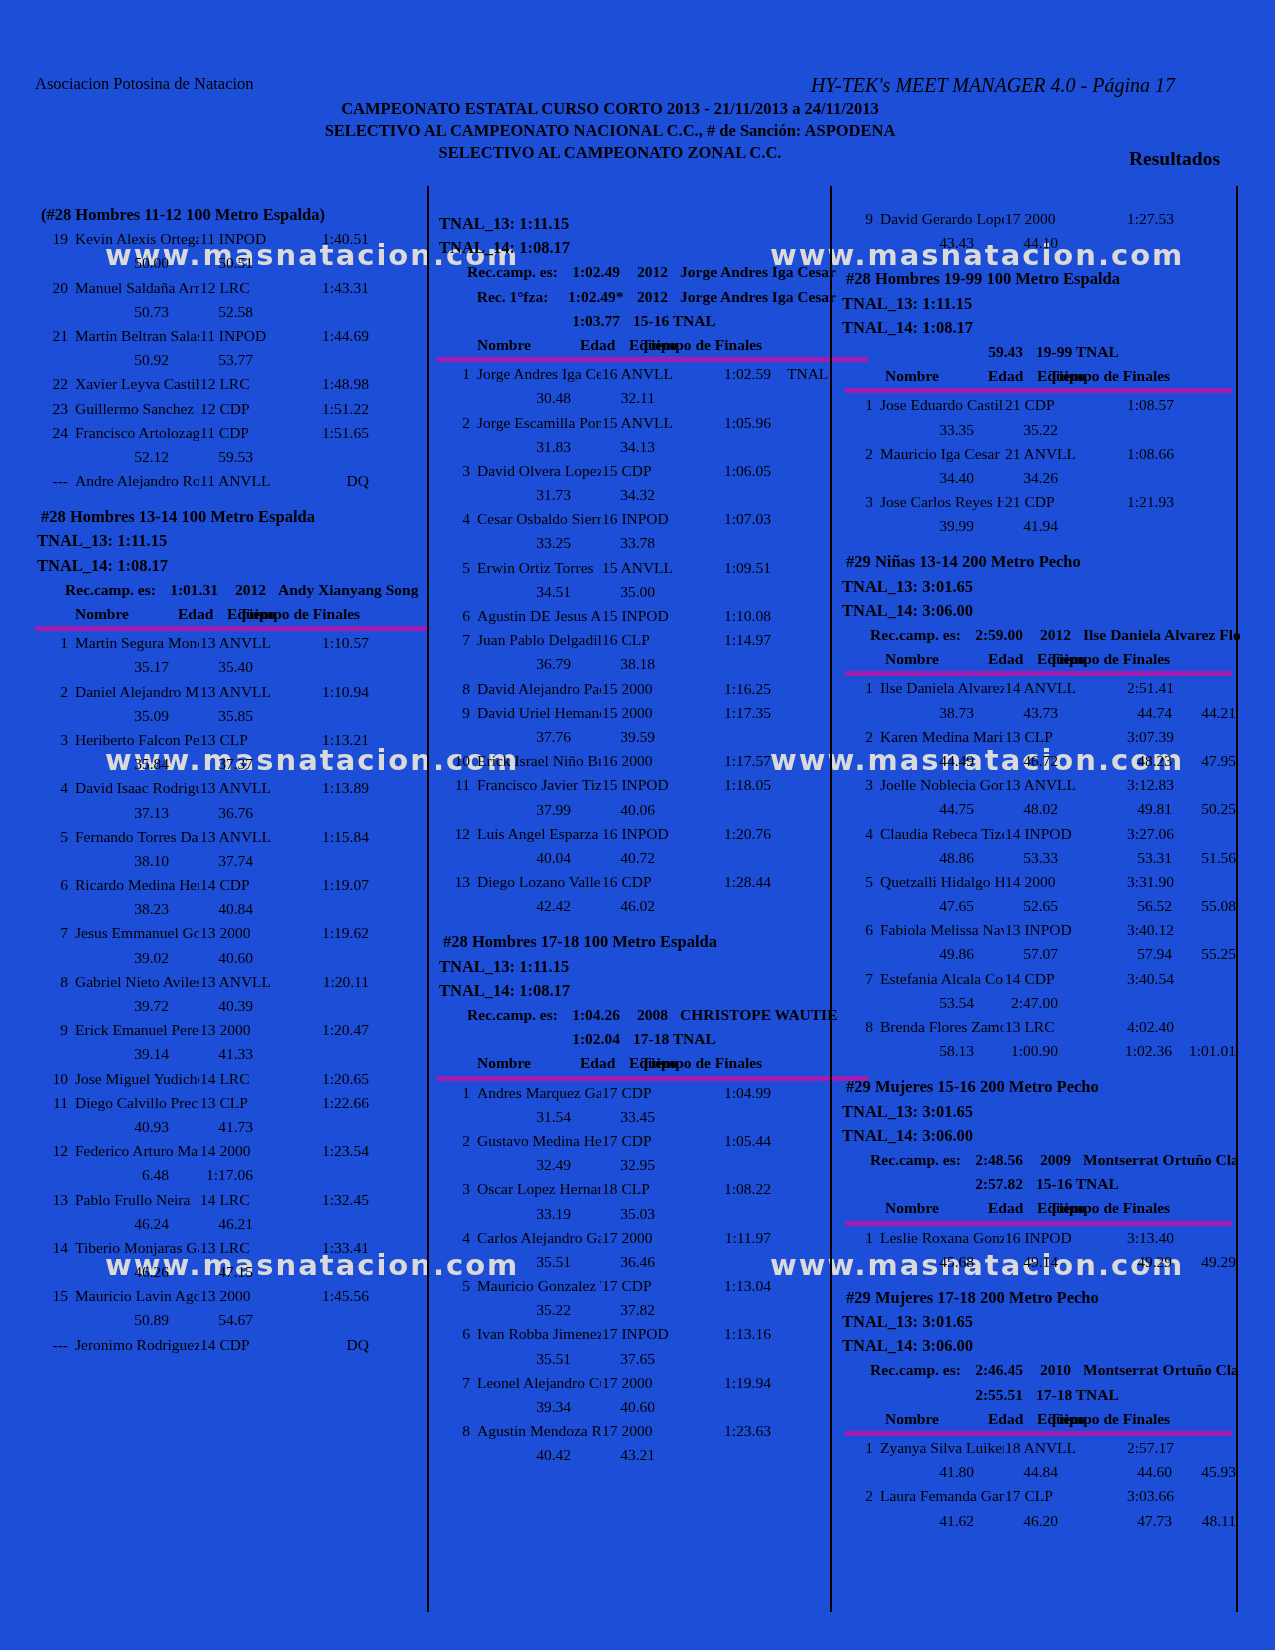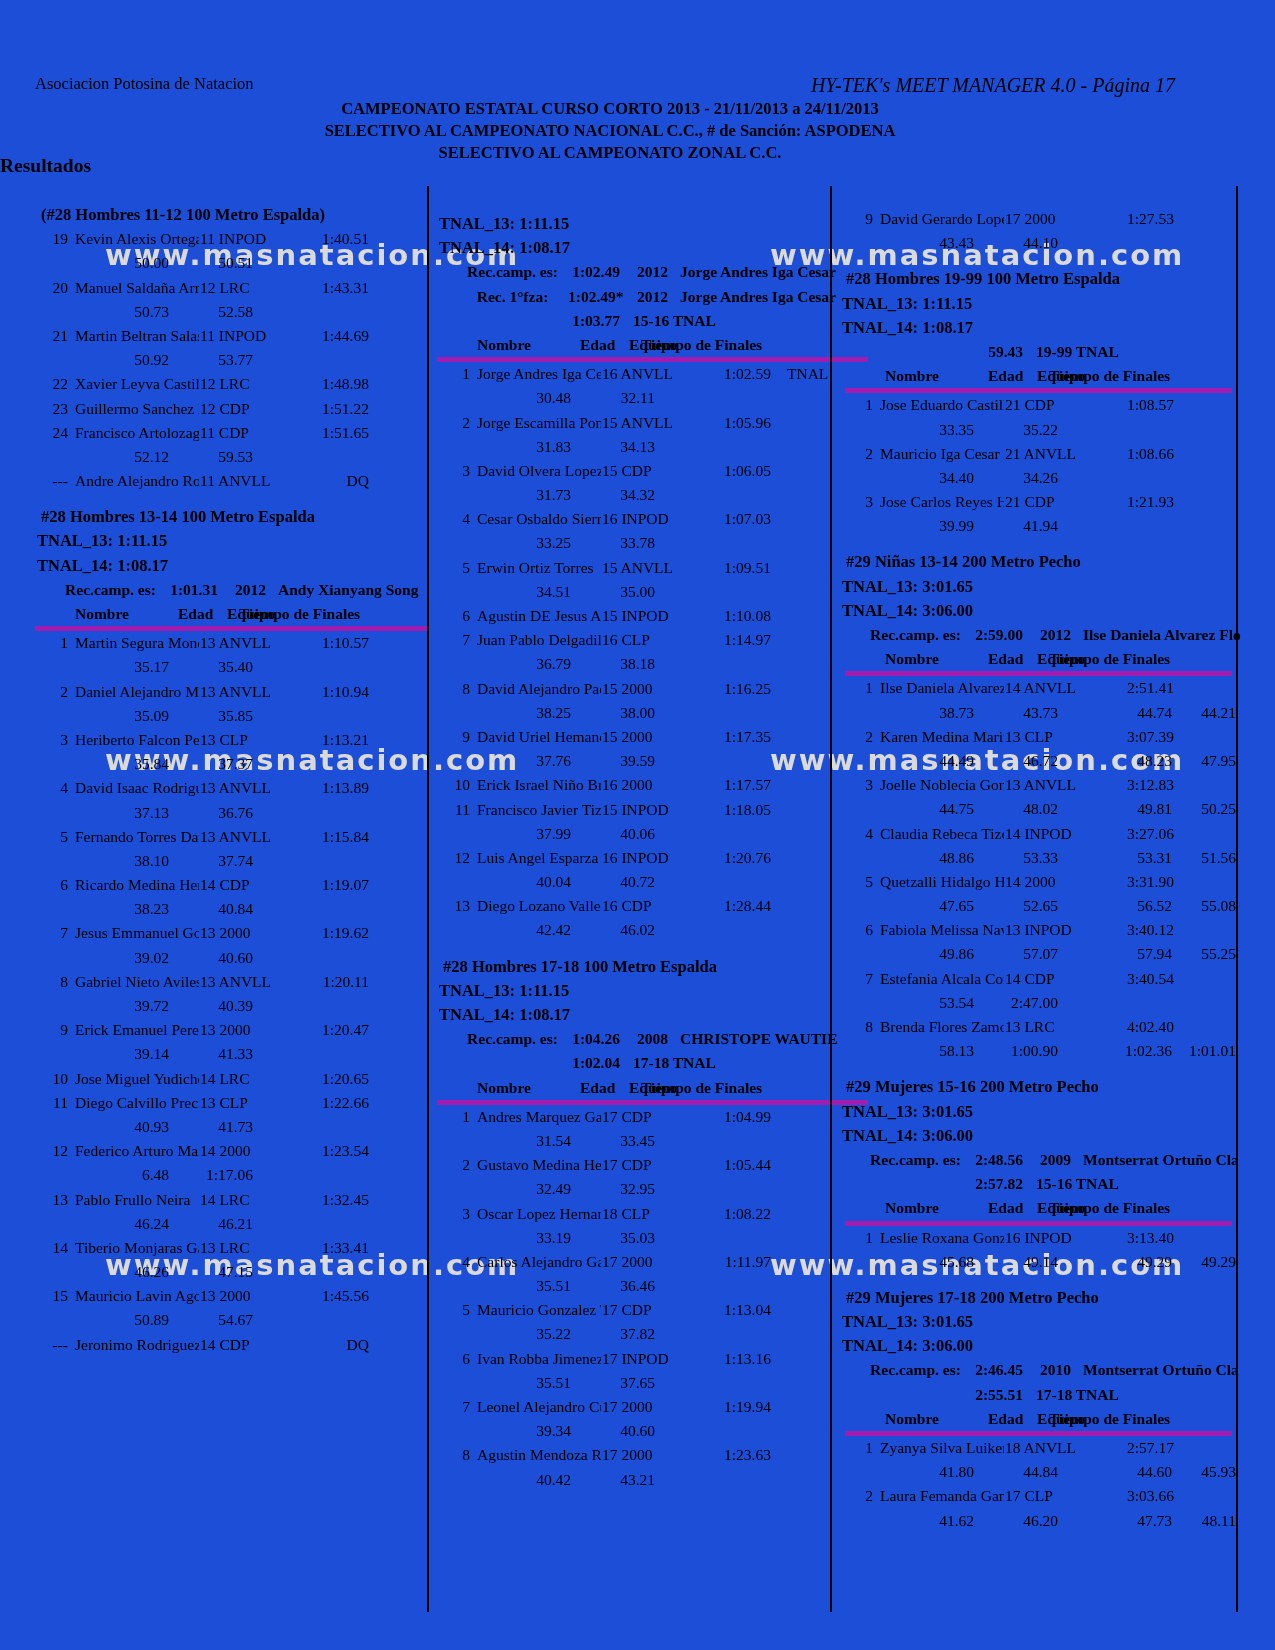--- a/index.html
+++ b/index.html
@@ -3,21 +3,21 @@
 <meta charset="utf-8">
 <style>
   html,body{margin:0;padding:0;background:#888;}
   #page{position:relative;width:1275px;height:1650px;background:#1d4ed8;
         font-family:"Liberation Serif", serif;color:#000;overflow:hidden;}
   
   .org{position:absolute;left:35px;top:74px;font-size:16.5px;}
   .app{position:absolute;right:100px;top:74px;font-size:20px;font-style:italic;}
   .ttl{position:absolute;left:0;width:1220px;text-align:center;font-weight:bold;font-size:16.5px;}
   .t1{top:99px}.t2{top:121px}.t3{top:143px}
-  .res{position:absolute;left:0;width:1220px;text-align:left;font-weight:bold;font-size:19.5px;top:155px;}
+  .res{position:absolute;left:0;width:1220px;text-align:right;font-weight:bold;font-size:19.5px;top:148px;}
   
   .wm{position:absolute;color:#dadada;font-family:"DejaVu Sans",sans-serif;
       font-weight:bold;font-size:29px;letter-spacing:2px;white-space:nowrap;z-index:0;}
   
   .vrule{position:absolute;top:186px;height:1426px;width:2px;background:#000;z-index:3;}
   .v1{left:427px}.v2{left:830px}.v3{left:1236px}
   
   .col{position:absolute;width:392px;z-index:2;}
   .c0{left:35px;top:203px;}
   .c1{left:437px;top:212px;}
@@ -394,24 +394,20 @@
       <div class="ln b-splits">
         <span class="s1">36.79</span>
         <span class="s2">38.18</span>
       </div>
       <div class="ln b-row">
         <span class="pl">8</span>
         <span class="nm">David Alejandro Pacl</span>
         <span class="tm">15 2000</span>
         <span class="ti">1:16.25</span>
       </div>
-      <div class="ln b-splits">
-        <span class="s1">38.25</span>
-        <span class="s2">38.00</span>
-      </div>
       <div class="ln b-row">
         <span class="pl">9</span>
         <span class="nm">David Uriel Hemand</span>
         <span class="tm">15 2000</span>
         <span class="ti">1:17.35</span>
       </div>
       <div class="ln b-splits">
         <span class="s1">37.76</span>
         <span class="s2">39.59</span>
       </div>

